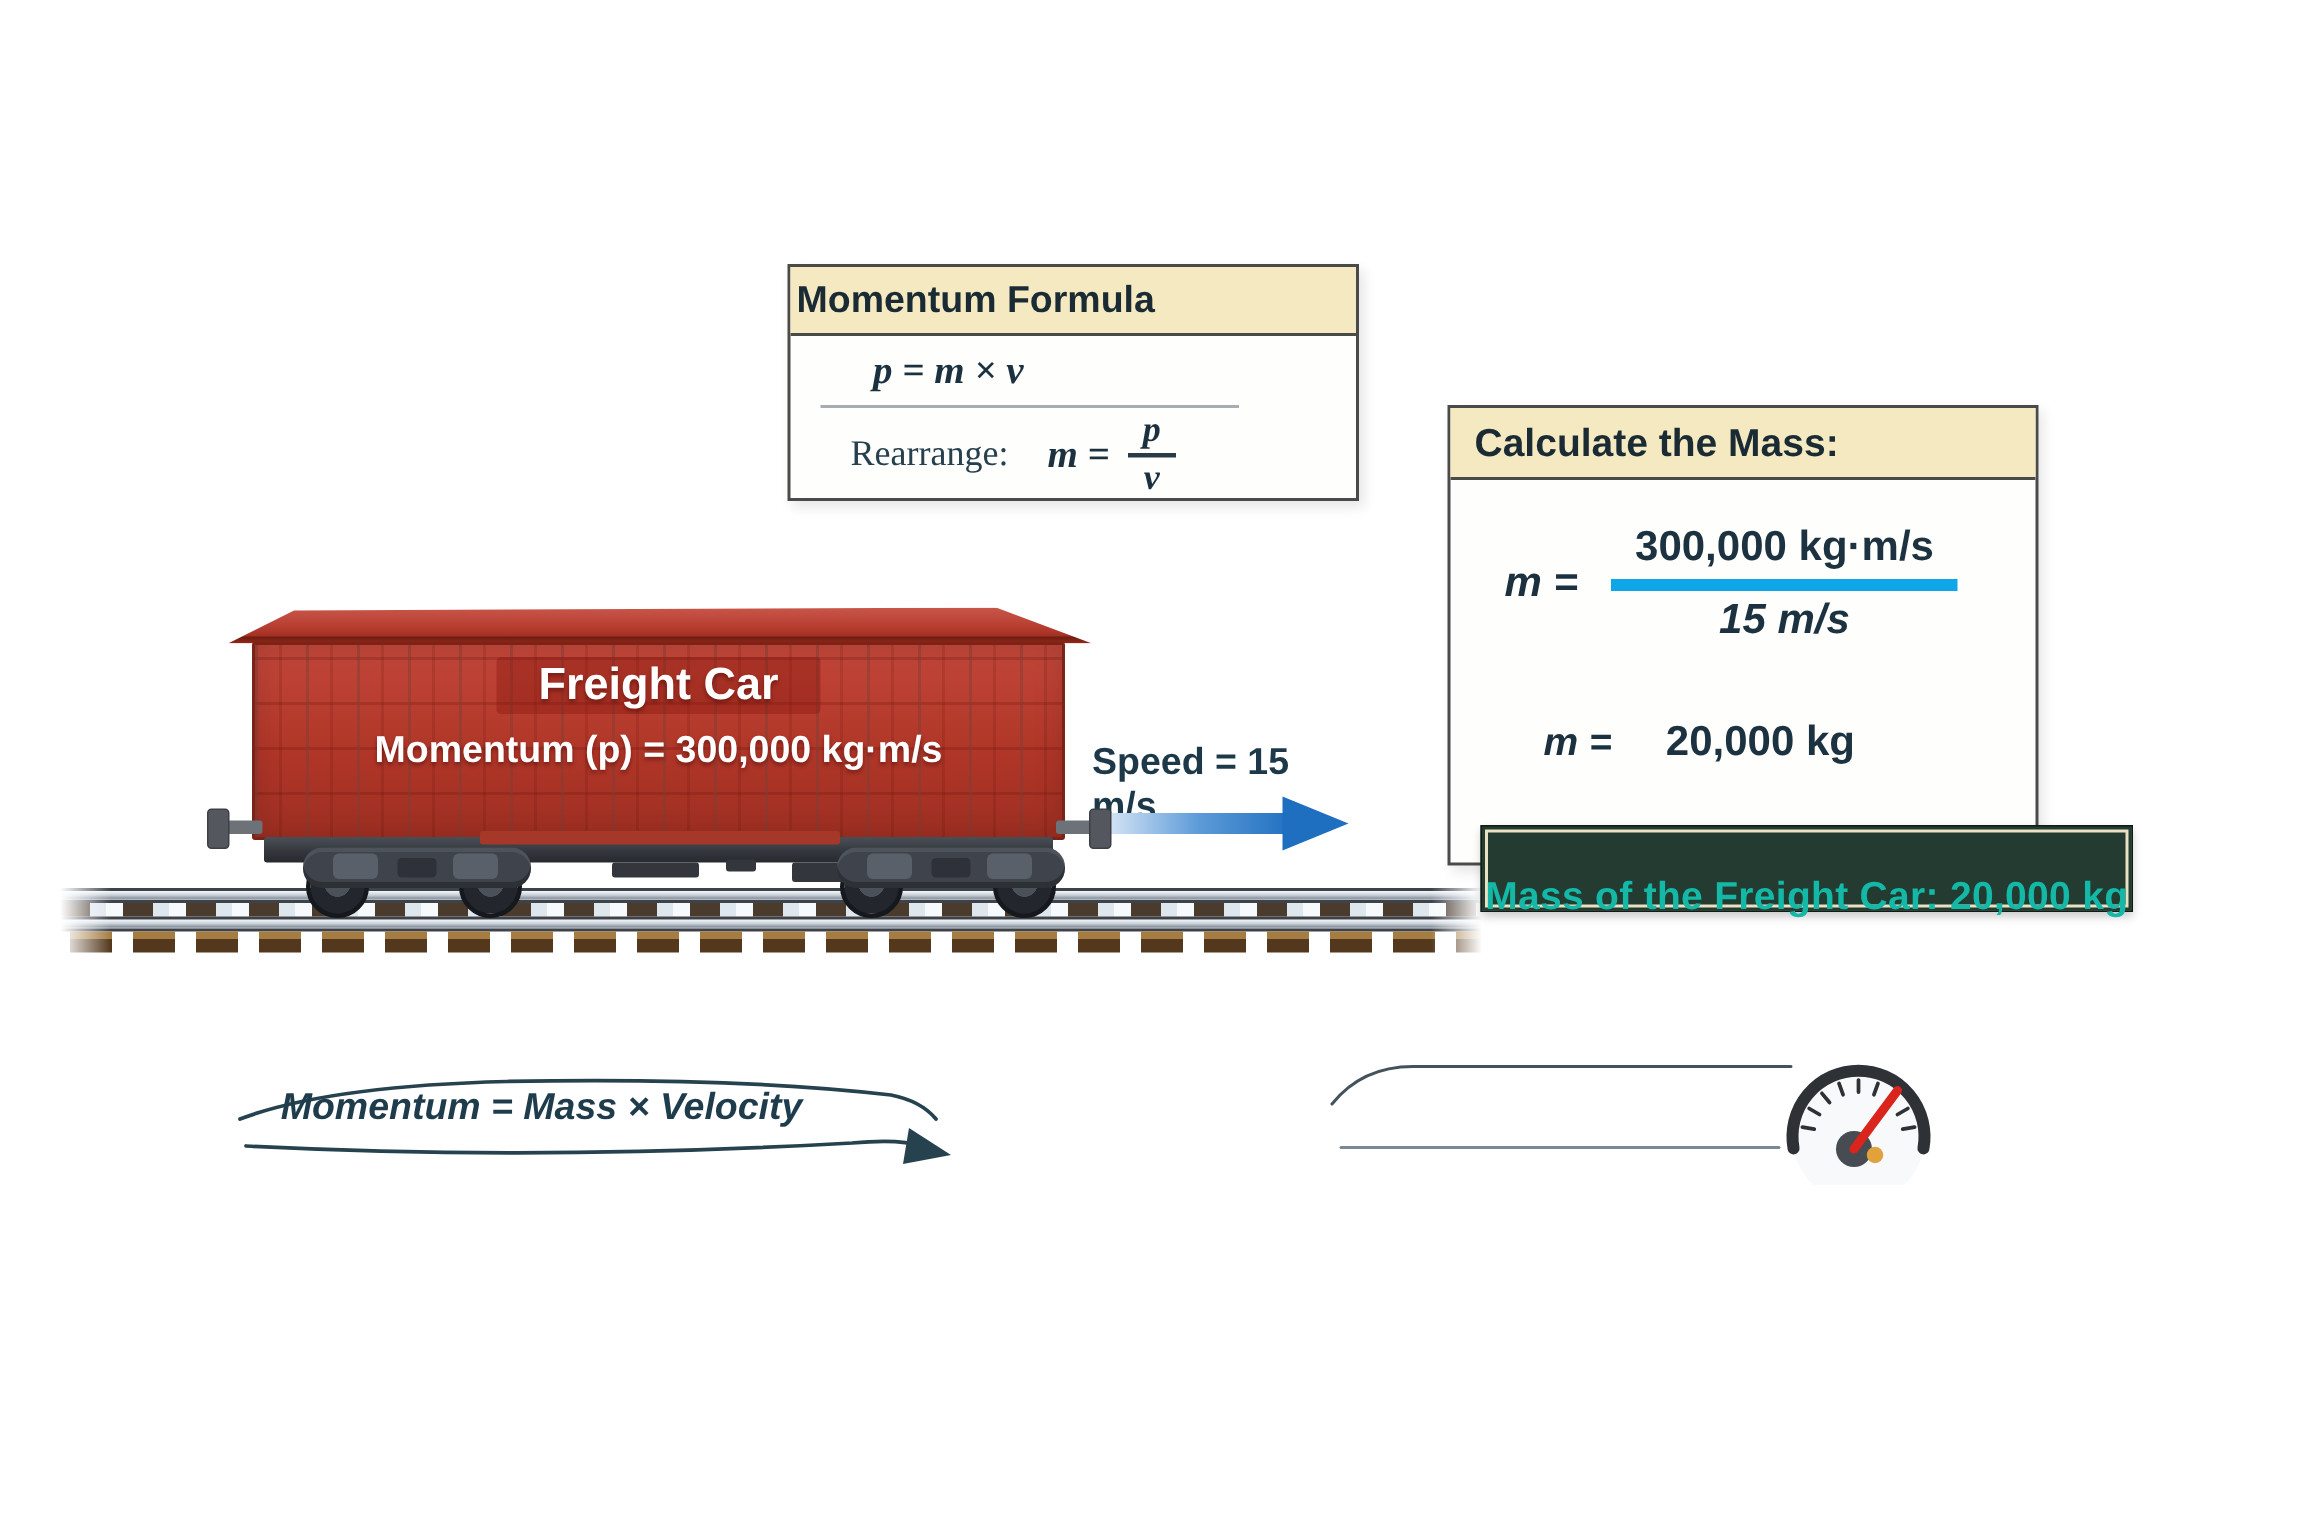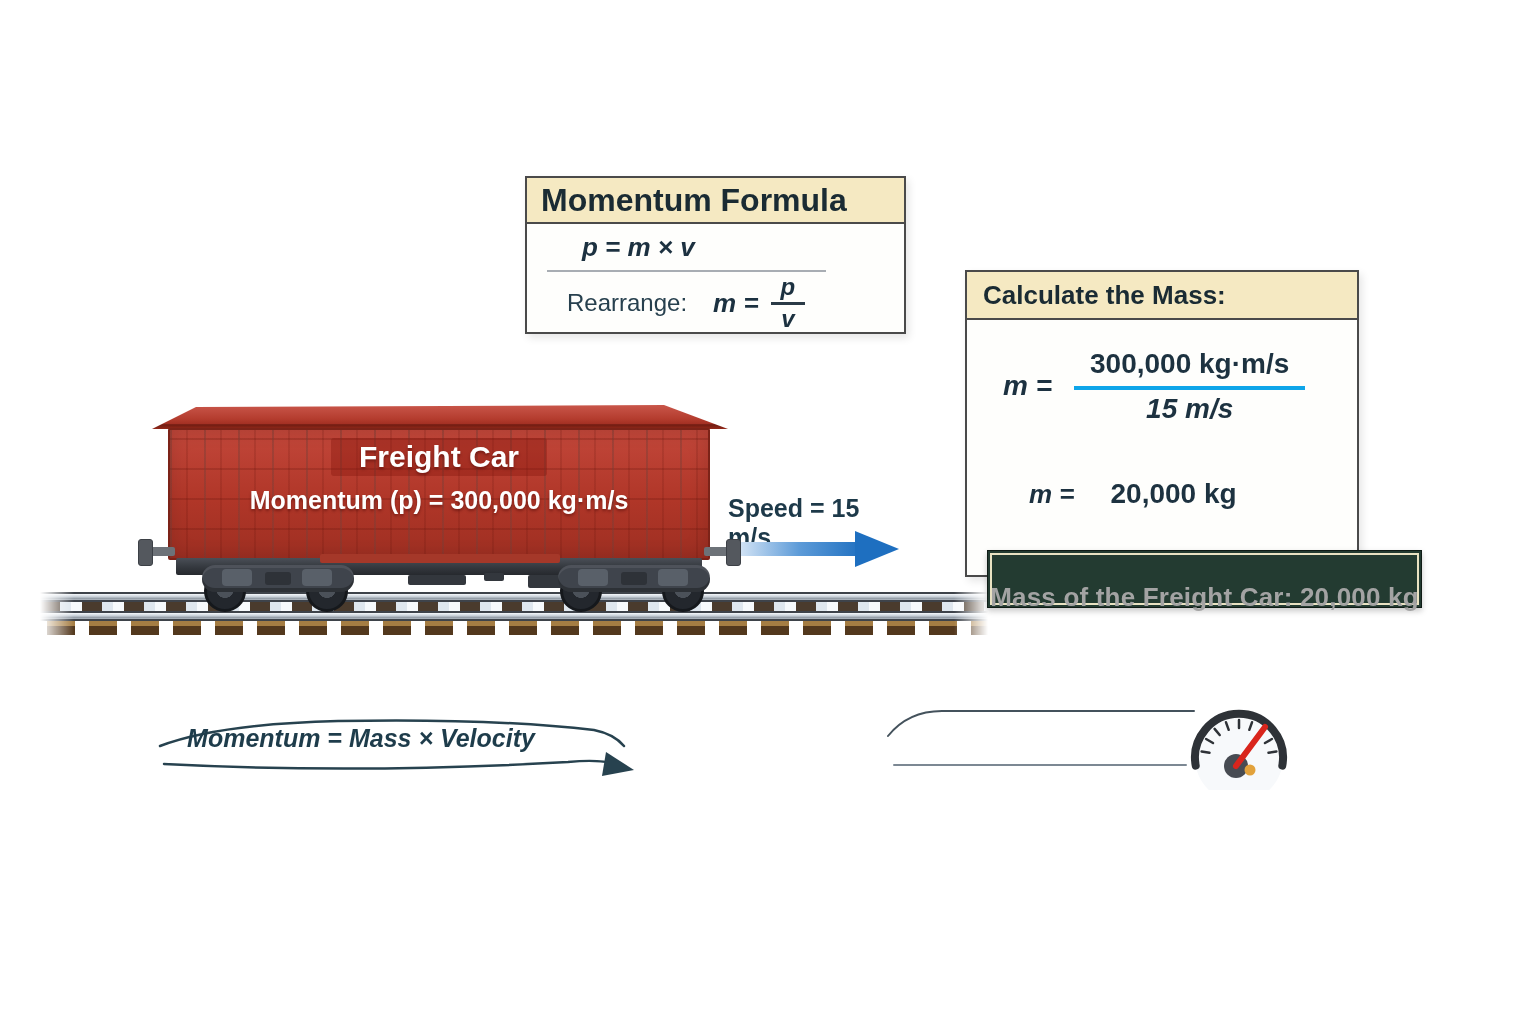--- a/index.html
+++ b/index.html
@@ -5,47 +5,47 @@
   html,body{margin:0;padding:0;background:#ffffff;}
   .stage{
     position:relative;width:1536px;height:1024px;background:#ffffff;overflow:hidden;
     font-family:"Liberation Sans","DejaVu Sans",sans-serif;color:#1d3240;
   }
   
   .panel{position:absolute;background:#fefefc;border:2px solid #4a4a4a;box-shadow:3px 4px 8px rgba(0,0,0,0.10);box-sizing:border-box;}
   .panel-header{background:#f5e9c2;border-bottom:2px solid #4a4a4a;display:flex;align-items:center;
     font-weight:700;color:#1a2b33;box-sizing:border-box;}
   .formula-panel{left:525px;top:176px;width:381px;height:158px;}
-  .formula-panel .panel-header{height:46px;font-size:32px;padding-left:14px;}
-  .formula-body{position:relative;height:142px;}
+  .formula-panel .panel-header{height:46px;font-size:25px;padding-left:4px;}
+  .formula-body{position:relative;height:142px;font-family:Liberation Serif, serif;}
   .eq1{position:absolute;left:55px;top:8px;font-style:italic;font-weight:700;font-size:26px;color:#1c3140;}
   .eq-divider{position:absolute;left:20px;right:78px;top:46px;height:2px;background:#a8adb3;}
   .rearrange-row{position:absolute;left:40px;top:50px;height:58px;display:flex;align-items:center;}
   .rearrange-label{font-size:24px;color:#27404e;}
   .m-eq{font-style:italic;font-weight:700;font-size:26px;margin-left:26px;color:#1c3140;}
   .frac{display:inline-block;text-align:center;margin-left:12px;}
   .frac .num{display:block;font-style:italic;font-weight:700;font-size:24px;line-height:24px;
     border-bottom:3px solid #2a3a46;padding:0 10px 3px;color:#1c3140;}
   .frac .den{display:block;font-style:italic;font-weight:700;font-size:24px;line-height:24px;padding-top:2px;color:#1c3140;}
 
   .calc-panel{left:965px;top:270px;width:394px;height:307px;}
   .calc-panel .panel-header{height:48px;font-size:26px;padding-left:16px;}
   .calc-body{position:relative;height:255px;}
   .calc-frac-row{position:absolute;left:36px;top:28px;display:flex;align-items:center;}
   .calc-frac-row .m-eq{margin-left:0;font-size:28px;}
   .calc-frac{display:inline-block;text-align:center;margin-left:22px;}
   .calc-frac .num{display:block;font-weight:700;font-size:28px;line-height:32px;
-    border-bottom:4px solid #0ea5e9;padding:0 16px 6px;color:#1d3240;}
+    border-bottom:8px solid #0ea5e9;padding:0 16px 6px;color:#1d3240;}
   .calc-frac .den{display:block;font-style:italic;font-weight:700;font-size:28px;line-height:30px;padding-top:4px;color:#1d3240;text-align:center;}
   .calc-result-row{position:absolute;left:36px;top:158px;display:flex;align-items:center;}
   .result-val{font-weight:700;font-size:28px;margin-left:36px;color:#1d3240;}
   .green-banner{position:absolute;left:20px;top:230px;width:435px;height:58px;background:#233b31;
     border:1px solid #101c16;box-shadow:inset 0 0 0 2px #233b31, inset 0 0 0 4px #e9e2c2, 0 3px 6px rgba(0,0,0,0.22);
     display:flex;align-items:center;justify-content:center;box-sizing:border-box;}
-  .green-banner span{font-weight:700;font-size:26px;color:#a3a3a3;letter-spacing:0.2px;margin-top:36px;}
+  .green-banner span{font-weight:700;font-size:26px;color:#14b8a6;letter-spacing:0.2px;margin-top:36px;}
 
   
   .car{position:absolute;left:140px;top:400px;width:600px;height:215px;z-index:5;}
   .car-roof{position:absolute;left:12px;top:5px;width:576px;height:24px;
     clip-path:polygon(44px 2px, 512px 0px, 576px 24px, 0px 24px);
     background:linear-gradient(180deg,#c9564a 0%,#b43c2e 58%,#a33023 80%,#added 0); 
     background:linear-gradient(180deg,#c9564a 0%,#b43c2e 58%,#a33023 79%,#6f1c12 82%,#942819 100%);}
   .car-body{position:absolute;left:28px;top:28px;width:542px;height:132px;border:2px solid #7c2318;border-radius:2px;box-sizing:border-box;
     background:
       repeating-linear-gradient(90deg, rgba(255,230,220,0.10) 0 2px, rgba(255,255,255,0) 2px 34px),

